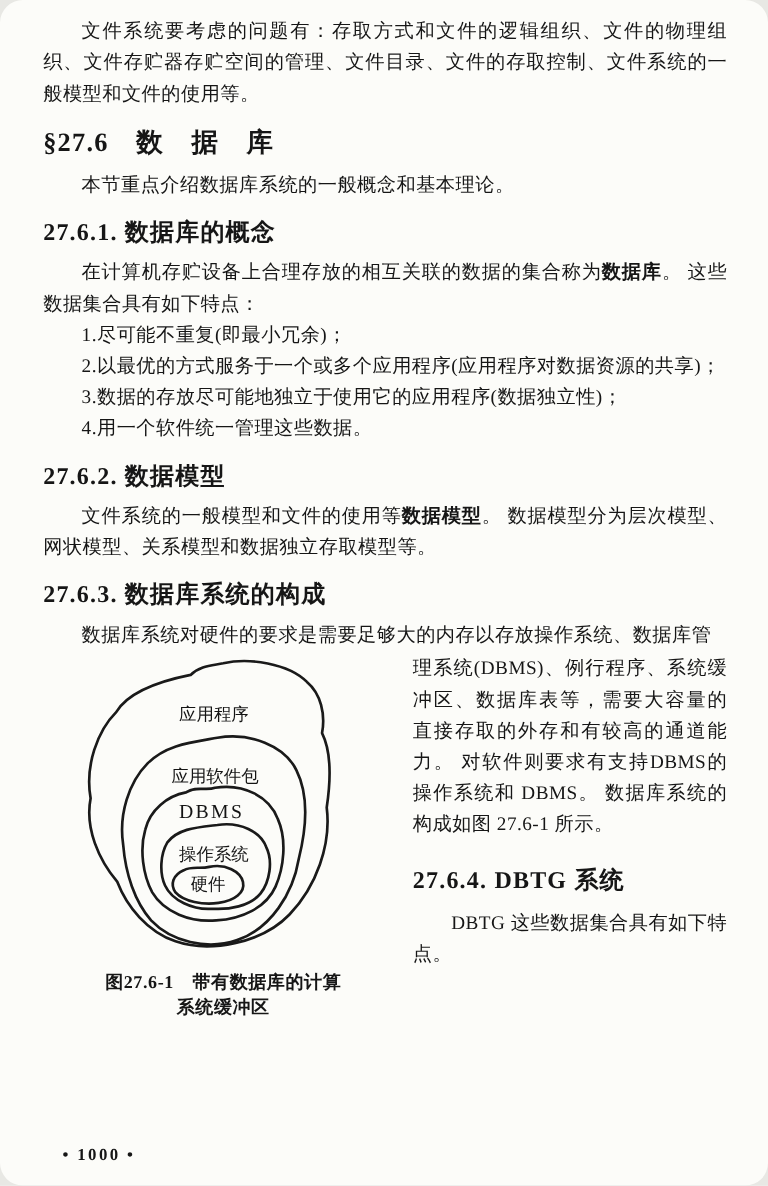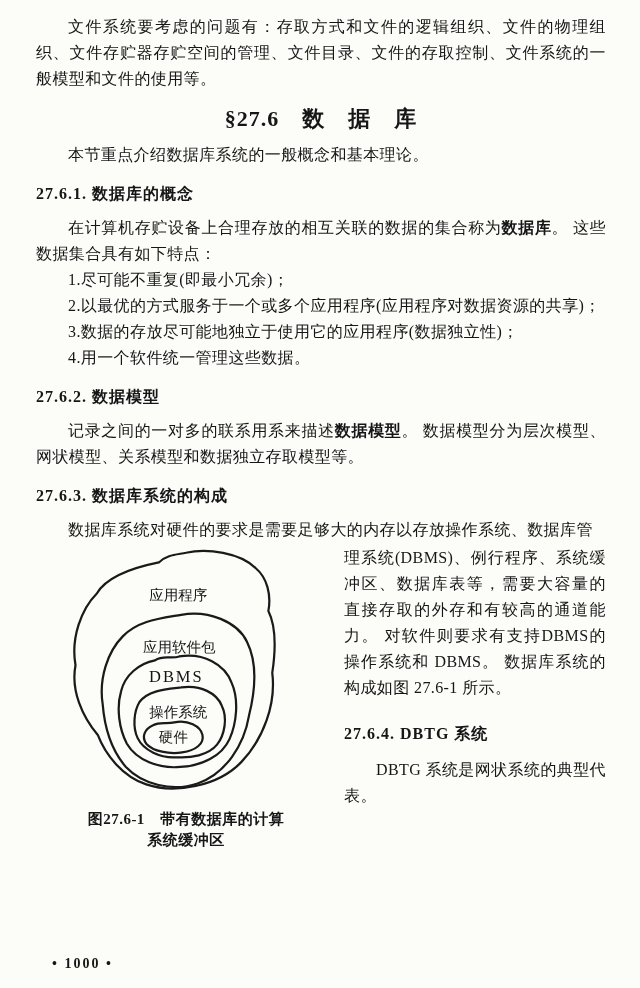--- a/index.html
+++ b/index.html
@@ -6,31 +6,32 @@
   .page {
     position:relative;
     width:640px; height:988px;
     margin:0 auto;
     background:#fcfcf9;
     color:#161616;
     font-family:"Liberation Serif","DejaVu Serif",serif;
     box-sizing:border-box;
     padding:14px 34px 0 36px;
     overflow:hidden;
+    border-radius:19px;
   }
   p { margin:0; font-size:16px; line-height:26px; text-align:justify; letter-spacing:0.4px; }
   .indent { text-indent:2em; }
   .sec-title {
-    text-align:center;
+    text-align:left;
     font-size:22px; font-weight:bold;
     margin:12px 0 8px 0;
     letter-spacing:1px;
   }
   h3.sub {
-    font-size:16px; font-weight:600;
+    font-size:20px; font-weight:600;
     margin:13px 0 8px 0;
     letter-spacing:1px;
     line-height:26px;
   }
   .list p { text-indent:2em; }
   .cols { display:flex; align-items:flex-start; margin-top:2px; }
   .figure { width:300px; flex:0 0 300px; text-align:center; }
   .figure svg { display:block; margin:0 auto; }
   .fig-caption { font-weight:bold; font-size:15px; line-height:21px; text-align:center; letter-spacing:0.5px; margin-top:12px; }
   .rightcol { flex:1 1 auto; padding-left:8px; }
@@ -61,21 +62,21 @@
 
   <div class="list">
     <p>1.尽可能不重复(即最小冗余)；</p>
     <p>2.以最优的方式服务于一个或多个应用程序(应用程序对数据资源的共享)；</p>
     <p>3.数据的存放尽可能地独立于使用它的应用程序(数据独立性)；</p>
     <p>4.用一个软件统一管理这些数据。</p>
   </div>
 
   <h3 class="sub">27.6.2. 数据模型</h3>
 
-  <p class="indent"><span>记录之间的一对多的联系用系来描述</span><b>数据模型</b><span>。 数据模型分为层次模型、网状模型、关系模型和数据独立存取模型等。</span></p>
+  <p class="indent"><span>文件系统的一般模型和文件的使用等</span><b>数据模型</b><span>。 数据模型分为层次模型、网状模型、关系模型和数据独立存取模型等。</span></p>
 
   <h3 class="sub">27.6.3. 数据库系统的构成</h3>
 
   <p class="indent">数据库系统对硬件的要求是需要足够大的内存以存放操作系统、数据库管</p>
 
   <div class="cols">
 
     <div class="figure">
       <svg width="292" height="252" viewBox="0 0 280 260" aria-hidden="true">
         <path class="blob" d="M 140 8 C 162 3, 196 8, 212 24 C 224 34, 228 52, 225 68 C 234 86, 232 112, 229 132 C 233 164, 220 200, 197 224 C 173 249, 128 257, 99 247 C 75 239, 57 217, 49 196 C 33 177, 21 150, 26 124 C 21 96, 32 66, 48 50 C 60 30, 92 22, 112 18 C 120 10, 130 10, 140 8 Z"></path>
@@ -91,21 +92,21 @@
       </svg>
       <div class="fig-caption">
         <div>图27.6-1　带有数据库的计算</div>
         <div>系统缓冲区</div>
       </div>
     </div>
 
     <div class="rightcol">
       <p>理系统(DBMS)、例行程序、系统缓冲区、数据库表等，需要大容量的直接存取的外存和有较高的通道能力。 对软件则要求有支持DBMS的操作系统和 DBMS。 数据库系统的构成如图 27.6-1 所示。</p>
       <h3 class="sub">27.6.4. DBTG 系统</h3>
-      <p class="indent">DBTG 系统是网状系统的典型代表。</p>
+      <p class="indent">DBTG 这些数据集合具有如下特点。</p>
     </div>
 
   </div>
 
 
   <div class="pagenum">• 1000 •</div>
 
 </div>
 
 </body></html>

